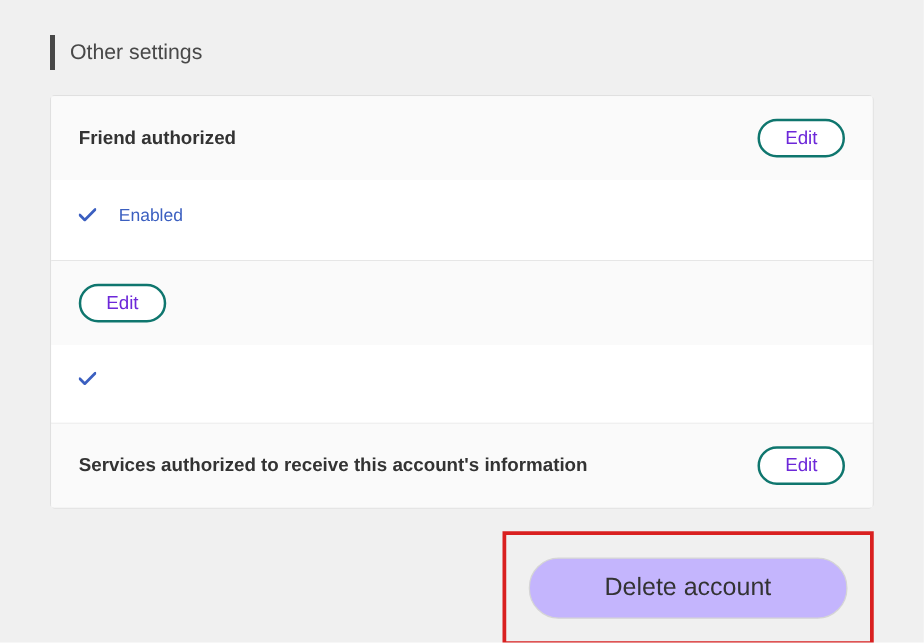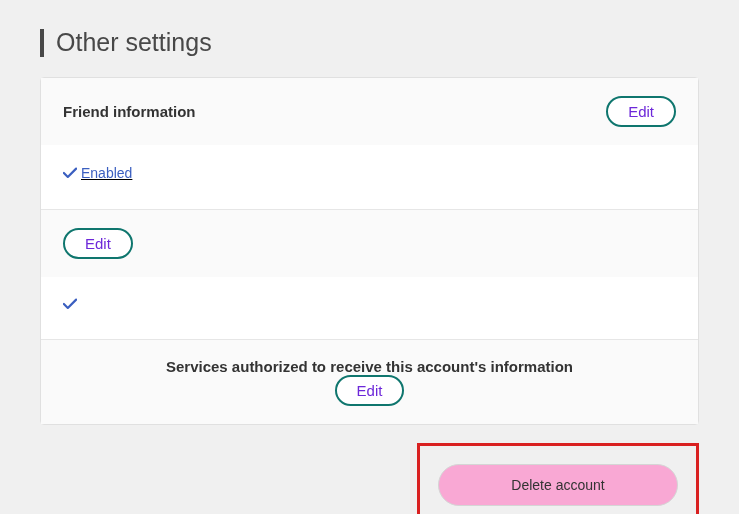--- a/index.html
+++ b/index.html
@@ -22,21 +22,21 @@
       align-items: center;
       margin-bottom: 20px;
     }
     .title-bar {
       width: 4px;
       height: 28px;
       background: #484848;
       margin-right: 12px;
     }
     .page-title {
-      font-size: 25px;
+      font-size: 17px;
       font-weight: 400;
       color: #484848;
     }
     .settings-card {
       background: #fff;
       border: 1px solid #e0e0e0;
       border-radius: 4px;
     }
     .setting-section {
       border-bottom: 1px solid #e6e6e6;
@@ -46,21 +46,20 @@
     }
     .setting-header {
       display: flex;
       align-items: center;
       justify-content: space-between;
       padding: 18px 22px;
       background: #fafafa;
     }
     .setting-header-noborder {
       border-bottom: none;
-      flex-direction: column;
     }
     .setting-title {
       font-size: 15px;
       font-weight: 700;
       color: #333;
     }
     .edit-btn {
       border: 2px solid #0f766e;
       background: #fff;
       color: #6d28d9;
@@ -70,22 +69,21 @@
       cursor: pointer;
       font-family: inherit;
     }
     .setting-body {
       padding: 20px 22px 28px 22px;
       background: #fff;
     }
     .status-row {
       display: flex;
       align-items: center;
-      gap: 4px;
-      text-decoration: underline;
+      gap: 18px;
     }
     .check-icon {
       width: 14px;
       height: 14px;
       color: #3b5fc0;
       display: inline-flex;
       align-items: center;
       justify-content: center;
     }
     .check-icon svg {
@@ -101,45 +99,45 @@
       display: flex;
       justify-content: flex-end;
       padding-right: 0;
     }
     .delete-highlight {
       border: 3px solid #d92020;
       padding: 18px 18px;
       display: inline-block;
     }
     .delete-btn {
-      background: #f9a8d4;
+      background: #c4b5fd;
       border: 1px solid #d5d5d5;
       color: #333;
-      font-size: 14px;
+      font-size: 20px;
       padding: 12px 60px;
       border-radius: 24px;
       cursor: pointer;
       font-family: inherit;
       min-width: 240px;
     }
   </style>
 </head>
 <body>
 
 <div class="container">
   <div class="page-title-wrapper">
     <div class="title-bar"></div>
     <h1 class="page-title">Other settings</h1>
   </div>
 
   <div class="settings-card">
 
     <div class="setting-section">
       <div class="setting-header">
-        <div class="setting-title">Friend information</div>
+        <div class="setting-title">Friend authorized</div>
         <button class="edit-btn">Edit</button>
       </div>
       <div class="setting-body">
         <div class="status-row">
           <span class="check-icon">
             <svg viewBox="0 0 16 12" fill="none">
                 <path d="M1 6 L5.5 10.5 L15 1" stroke="currentColor" stroke-width="2.5" stroke-linecap="round" stroke-linejoin="round"></path>
               </svg>
           </span>
           <span class="status-text">Enabled</span>

